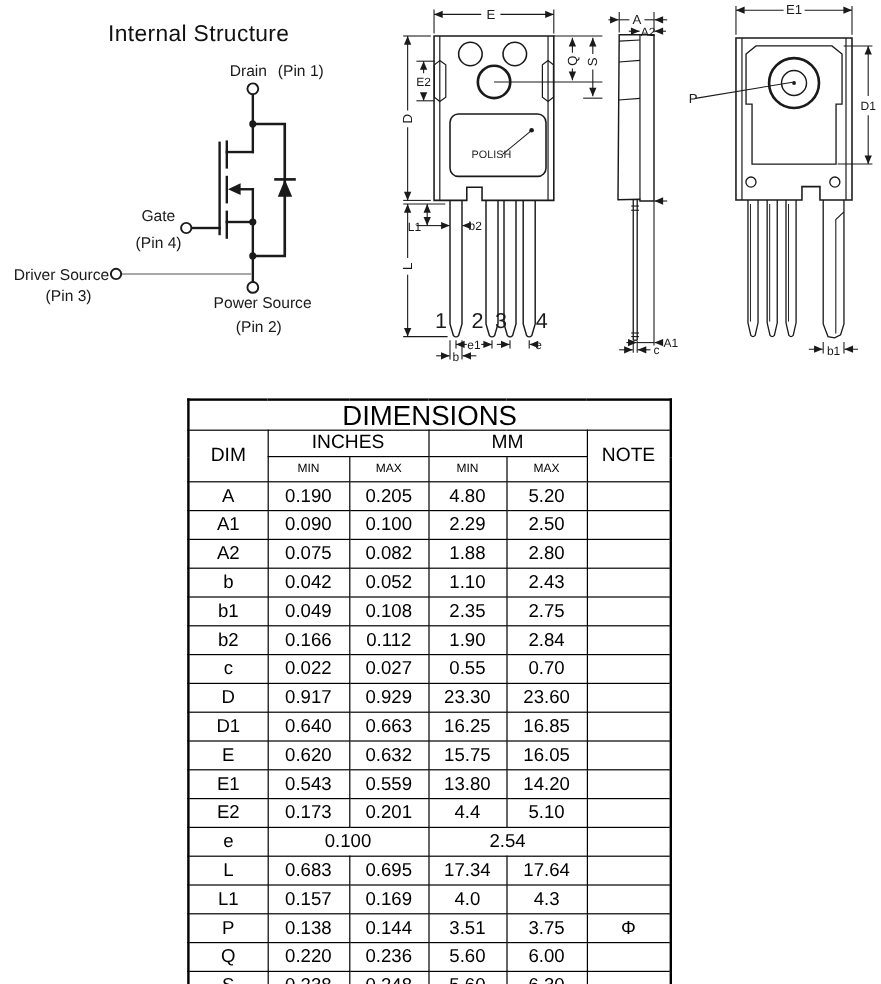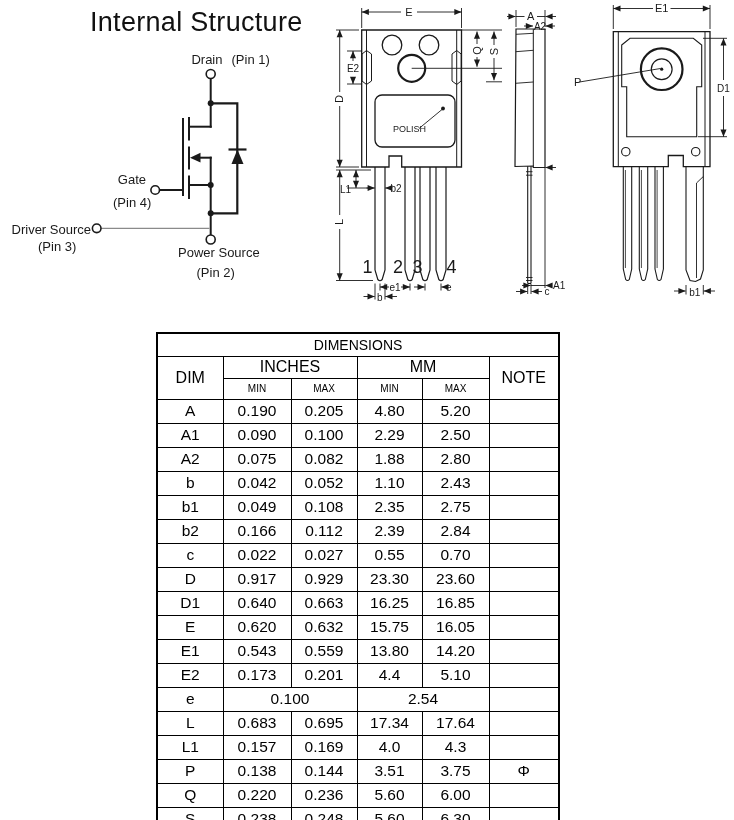--- a/index.html
+++ b/index.html
@@ -1,25 +1,25 @@
 <!DOCTYPE html>
 <html><head>
 <meta charset="utf-8">
 <style>
   html,body{margin:0;padding:0;background:#fff;}
   .canvas{position:relative;width:734px;height:820px;background:#fff;overflow:hidden;
           font-family:"Liberation Sans",sans-serif;color:#111;}
-  .page-title{position:absolute;left:90px;top:7px;font-size:27px;letter-spacing:.3px;color:#111;}
+  .page-title{position:absolute;left:90px;top:18px;font-size:19px;letter-spacing:.3px;color:#111;}
   svg{position:absolute;overflow:visible;}
   svg text{font-family:"Liberation Sans",sans-serif;fill:#1a1a1a;}
   .dims-table{position:absolute;left:156px;top:332px;width:404px;border-collapse:collapse;
               table-layout:fixed;background:#fff;border:2px solid #000;}
   .dims-table th,.dims-table td{border:1.6px solid #000;text-align:center;vertical-align:middle;
               padding:0;font-weight:400;color:#000;line-height:1.05;}
-  .r-title th{height:22px;font-size:14px;margin-top:12px;}
+  .r-title th{height:22px;font-size:23px;margin-top:12px;}
   .r-grp th{height:21px;font-size:16px;}
   .r-mm th{height:20px;font-size:10px;}
   .dims-table tbody td{height:23px;font-size:15.5px;}
 </style>
 </head>
 <body>
 
 <div class="canvas">
 
   <div class="page-title">Internal Structure</div>
@@ -327,21 +327,21 @@
           <td>0.049</td>
           <td>0.108</td>
           <td>2.35</td>
           <td>2.75</td>
           <td></td>
         </tr>
         <tr>
           <td>b2</td>
           <td>0.166</td>
           <td>0.112</td>
-          <td>2.39</td>
+          <td>1.90</td>
           <td>2.84</td>
           <td></td>
         </tr>
         <tr>
           <td>c</td>
           <td>0.022</td>
           <td>0.027</td>
           <td>0.55</td>
           <td>0.70</td>
           <td></td>

